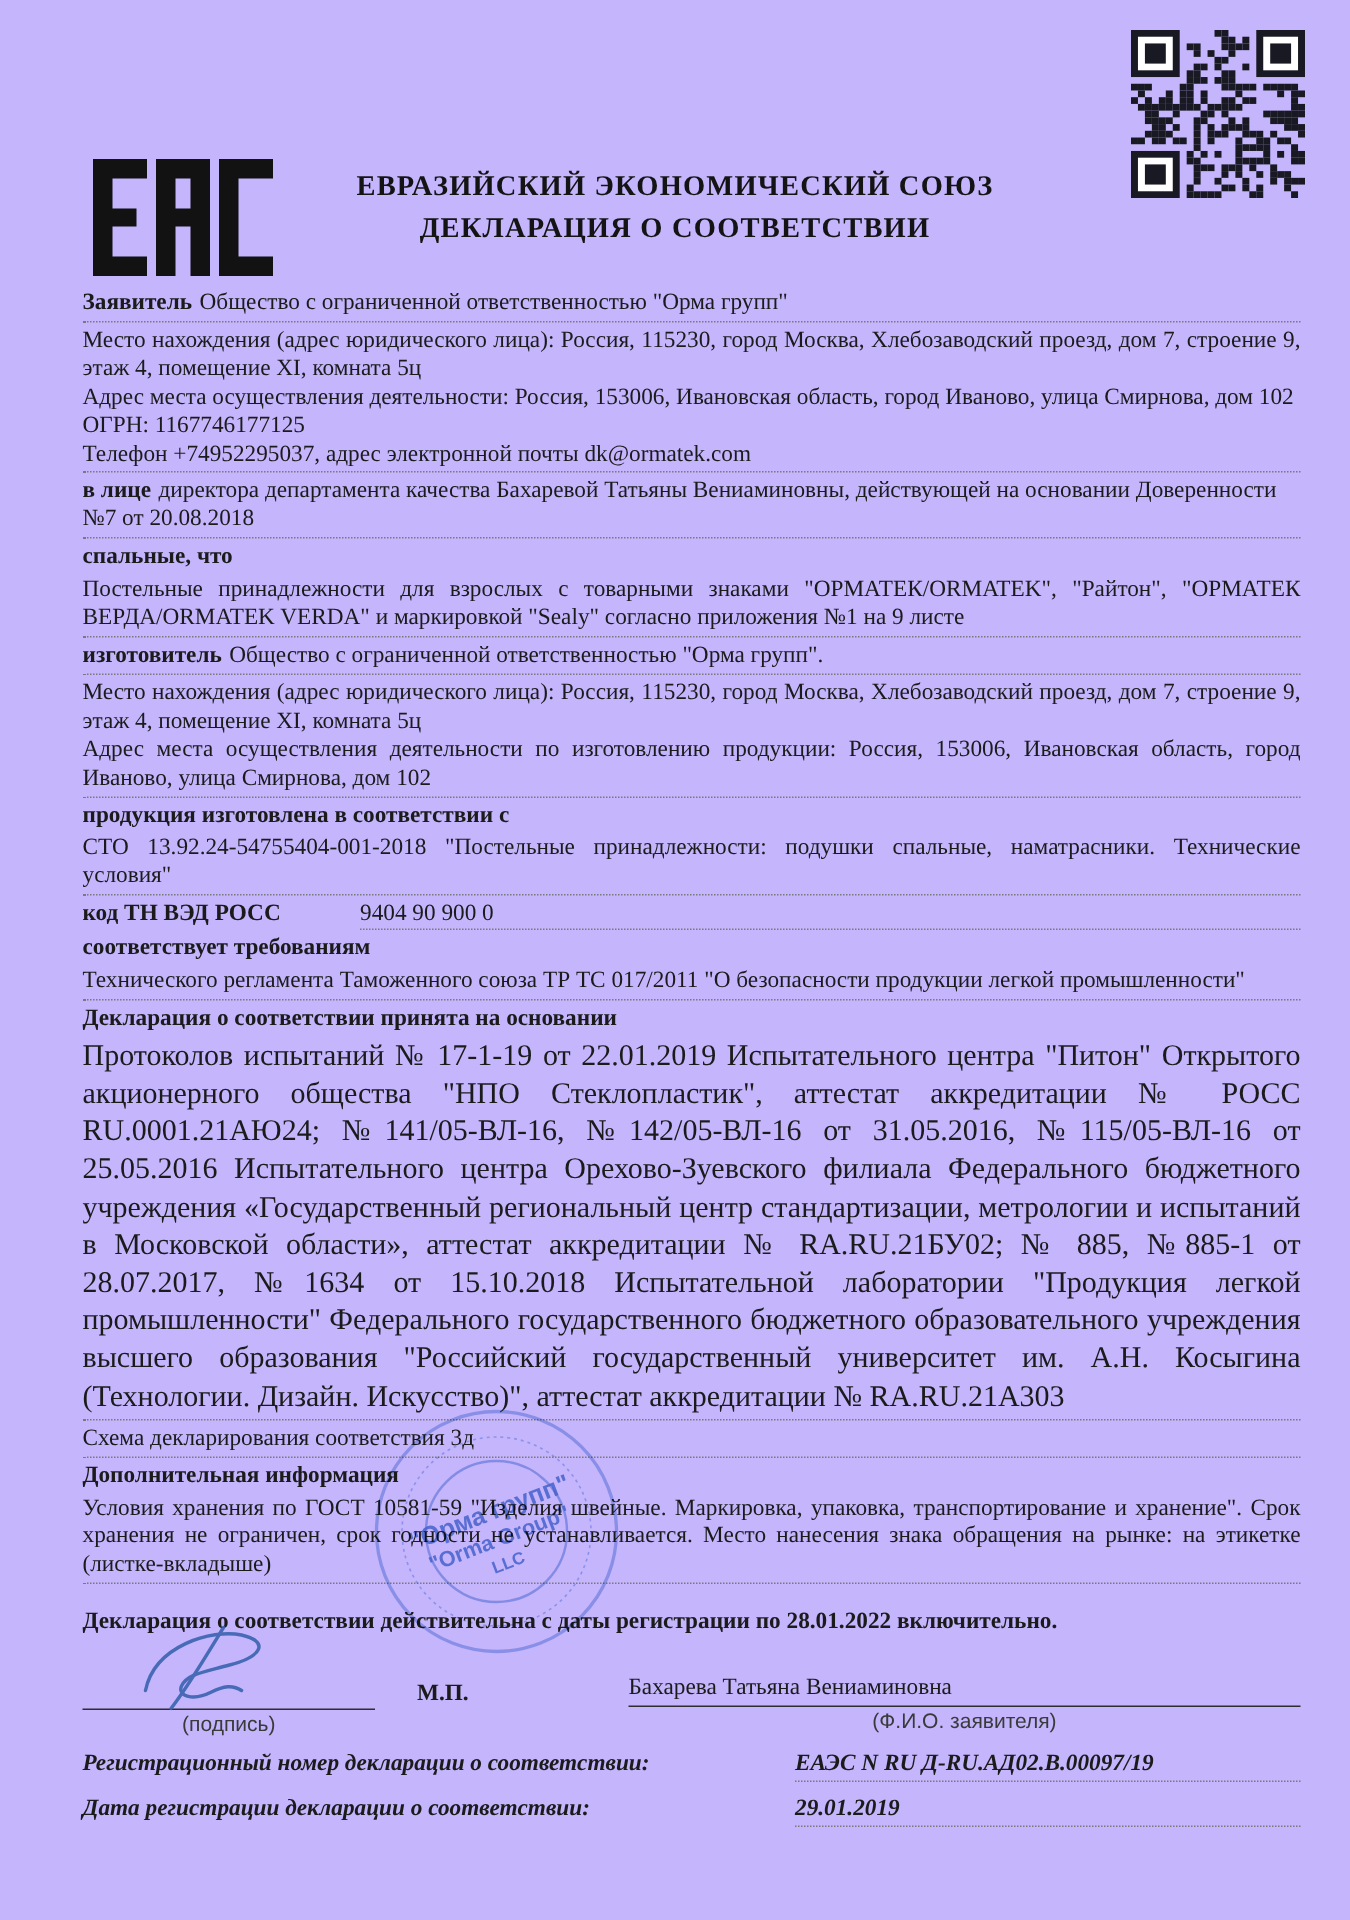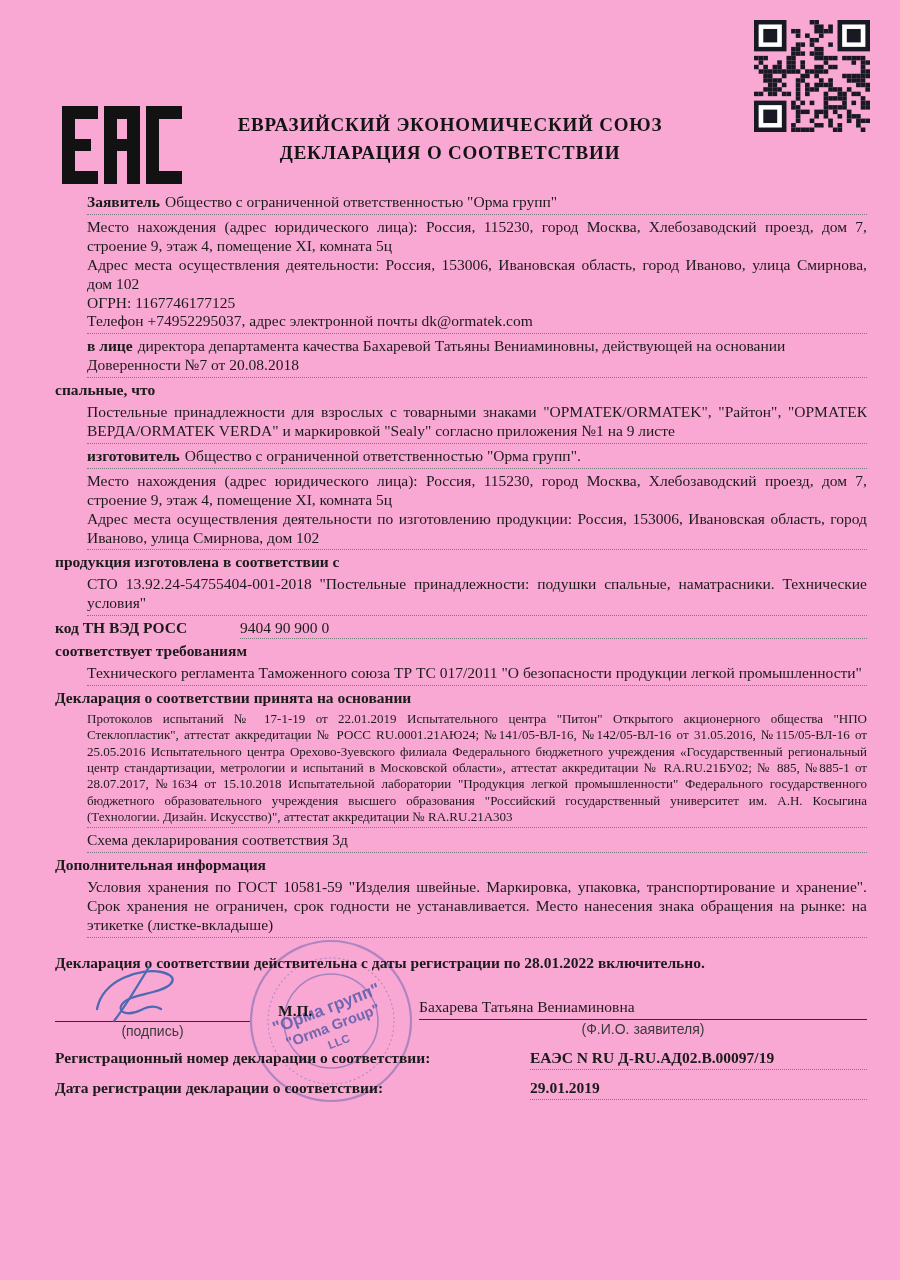--- a/index.html
+++ b/index.html
@@ -1,50 +1,50 @@
 <!DOCTYPE html>
 <html><head>
 <meta charset="utf-8">
 <style>
   html,body{margin:0;padding:0;background:#ffffff;}
-  .page{position:relative;width:900px;height:1280px;background:#f9a8d4;overflow:hidden;
+  .page{position:relative;width:900px;height:1280px;background:#c4b5fd;overflow:hidden;
         font-family:"Liberation Serif","DejaVu Serif",serif;color:#1b1b1b;}
 
   
   .title{position:absolute;top:111px;left:130px;right:130px;text-align:center;
          font-weight:bold;font-size:19px;letter-spacing:.8px;line-height:1.45;color:#141414;}
   .eac{position:absolute;left:62px;top:106px;}
   .qr{position:absolute;top:20px;right:30px;width:116px;height:112px;}
 
   
   .content{position:absolute;top:191px;left:55px;width:812px;font-size:15.5px;line-height:1.22;}
   .row{padding:2px 0 1px;}
-  .sep{border-bottom:1px dotted #7a7a7a;padding-bottom:2px;margin-bottom:1px;margin-left:32px;}
+  .sep{border-bottom:1px dotted #7a7a7a;padding-bottom:2px;margin-bottom:1px;}
   .lbl{font-weight:bold;margin-right:5px;}
   .hd{font-weight:bold;}
   .just{text-align:justify;}
-  .small{font-size:13px;line-height:1.26;}
+  .small{font-size:20px;line-height:1.26;}
 
   .tnrow{display:flex;}
   .tnrow .tnlbl{width:185px;flex:none;font-weight:bold;}
   .tnrow .tnval{flex:1;border-bottom:1px dotted #7a7a7a;}
 
   .validity{font-weight:bold;margin-top:12px;padding-top:4px;}
 
   
   .sigblock{position:relative;margin-top:12px;display:flex;align-items:flex-start;}
   .sigleft{width:195px;position:relative;padding-top:36px;}
   .sigline{border-top:1.5px solid #2e2e2e;}
   .cap{font-size:14px;text-align:center;color:#3a3a3a;font-family:"Liberation Sans",sans-serif;padding-top:1px;}
   .mp{font-weight:bold;margin-left:28px;padding-top:17px;}
   .sigright{margin-left:auto;width:448px;padding-top:13px;}
   .name{text-align:left;font-size:15.5px;padding-bottom:2px;}
   .signature-svg{position:absolute;left:28px;top:-22px;}
 
-  .regrow{display:flex;font-weight:bold;margin-top:9px;}
+  .regrow{display:flex;font-weight:bold;margin-top:9px;font-style:italic;}
   .regrow .rlabel{width:475px;flex:none;}
   .regrow .rval{flex:1;border-bottom:1px dotted #7a7a7a;padding-bottom:1px;}
 
   
   .stamp{position:absolute;left:243px;top:933px;width:176px;height:176px;
          mix-blend-mode:multiply;opacity:.85;pointer-events:none;}
   .stamp text{font-family:"Liberation Sans",sans-serif;font-weight:bold;}
 </style>
 </head>
 <body>

